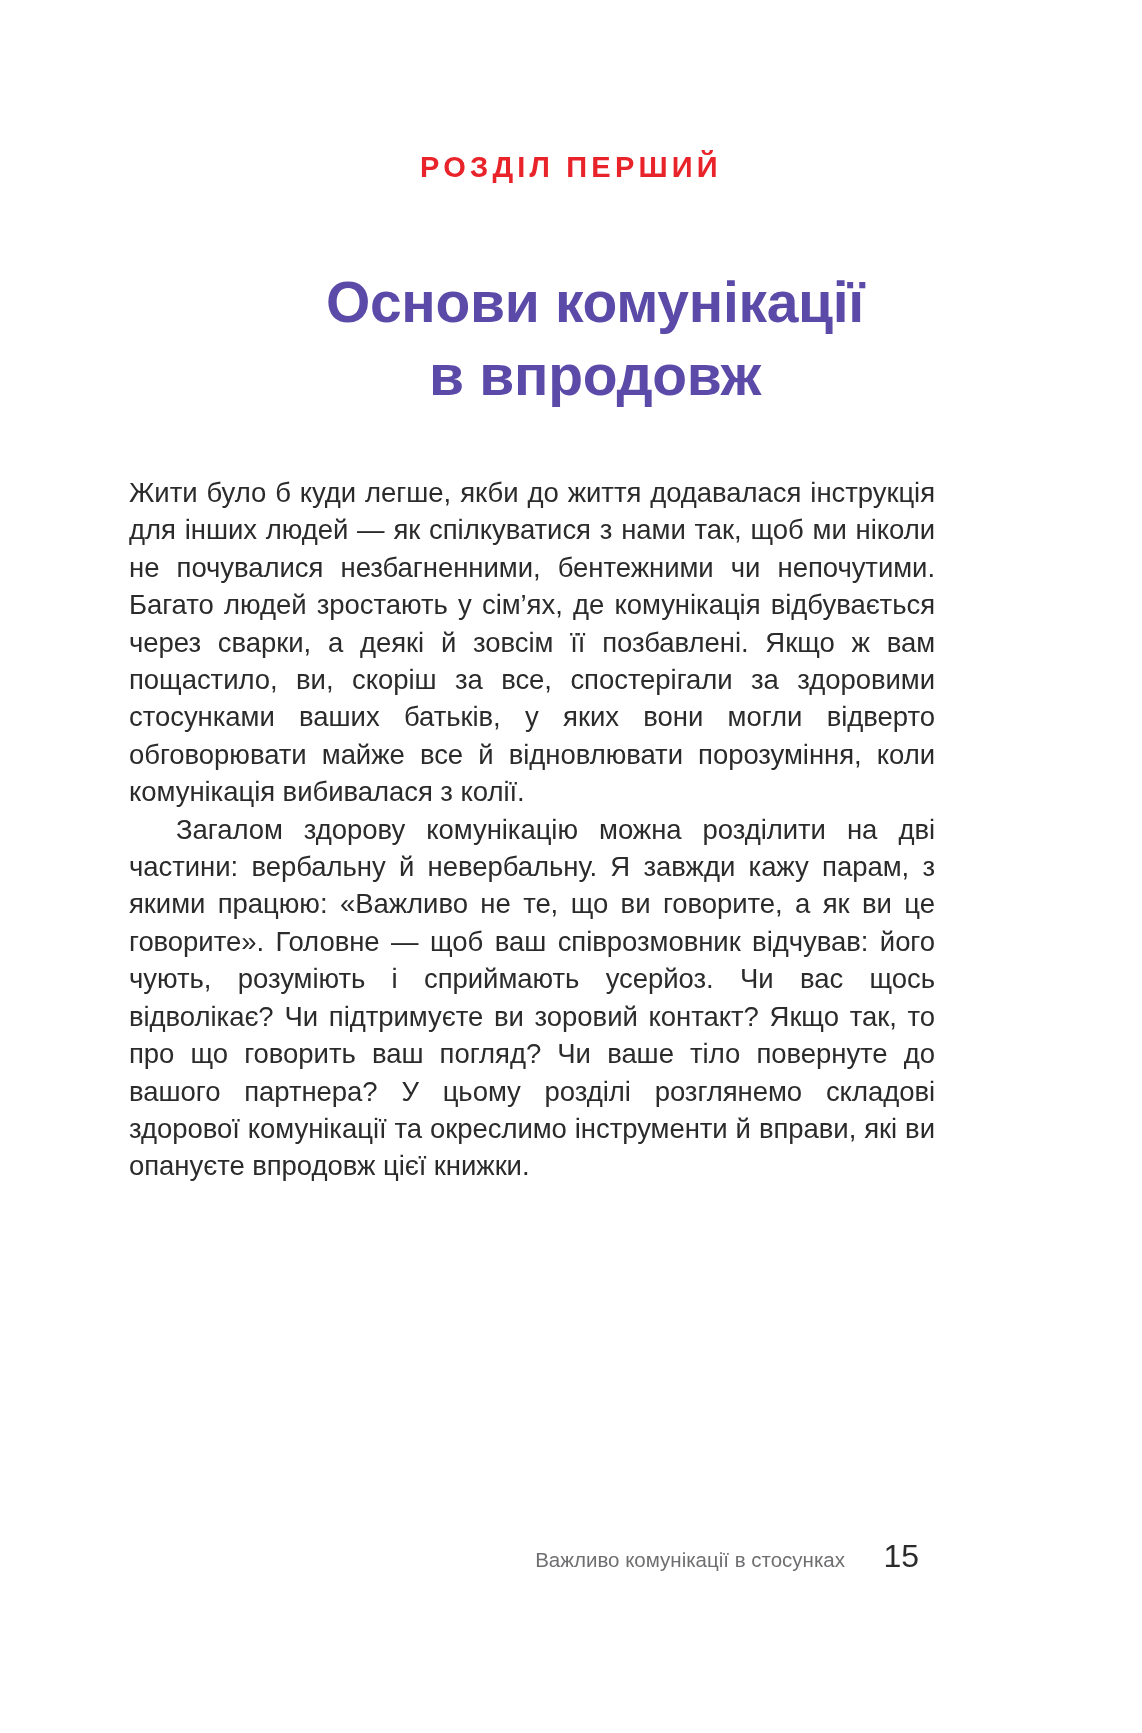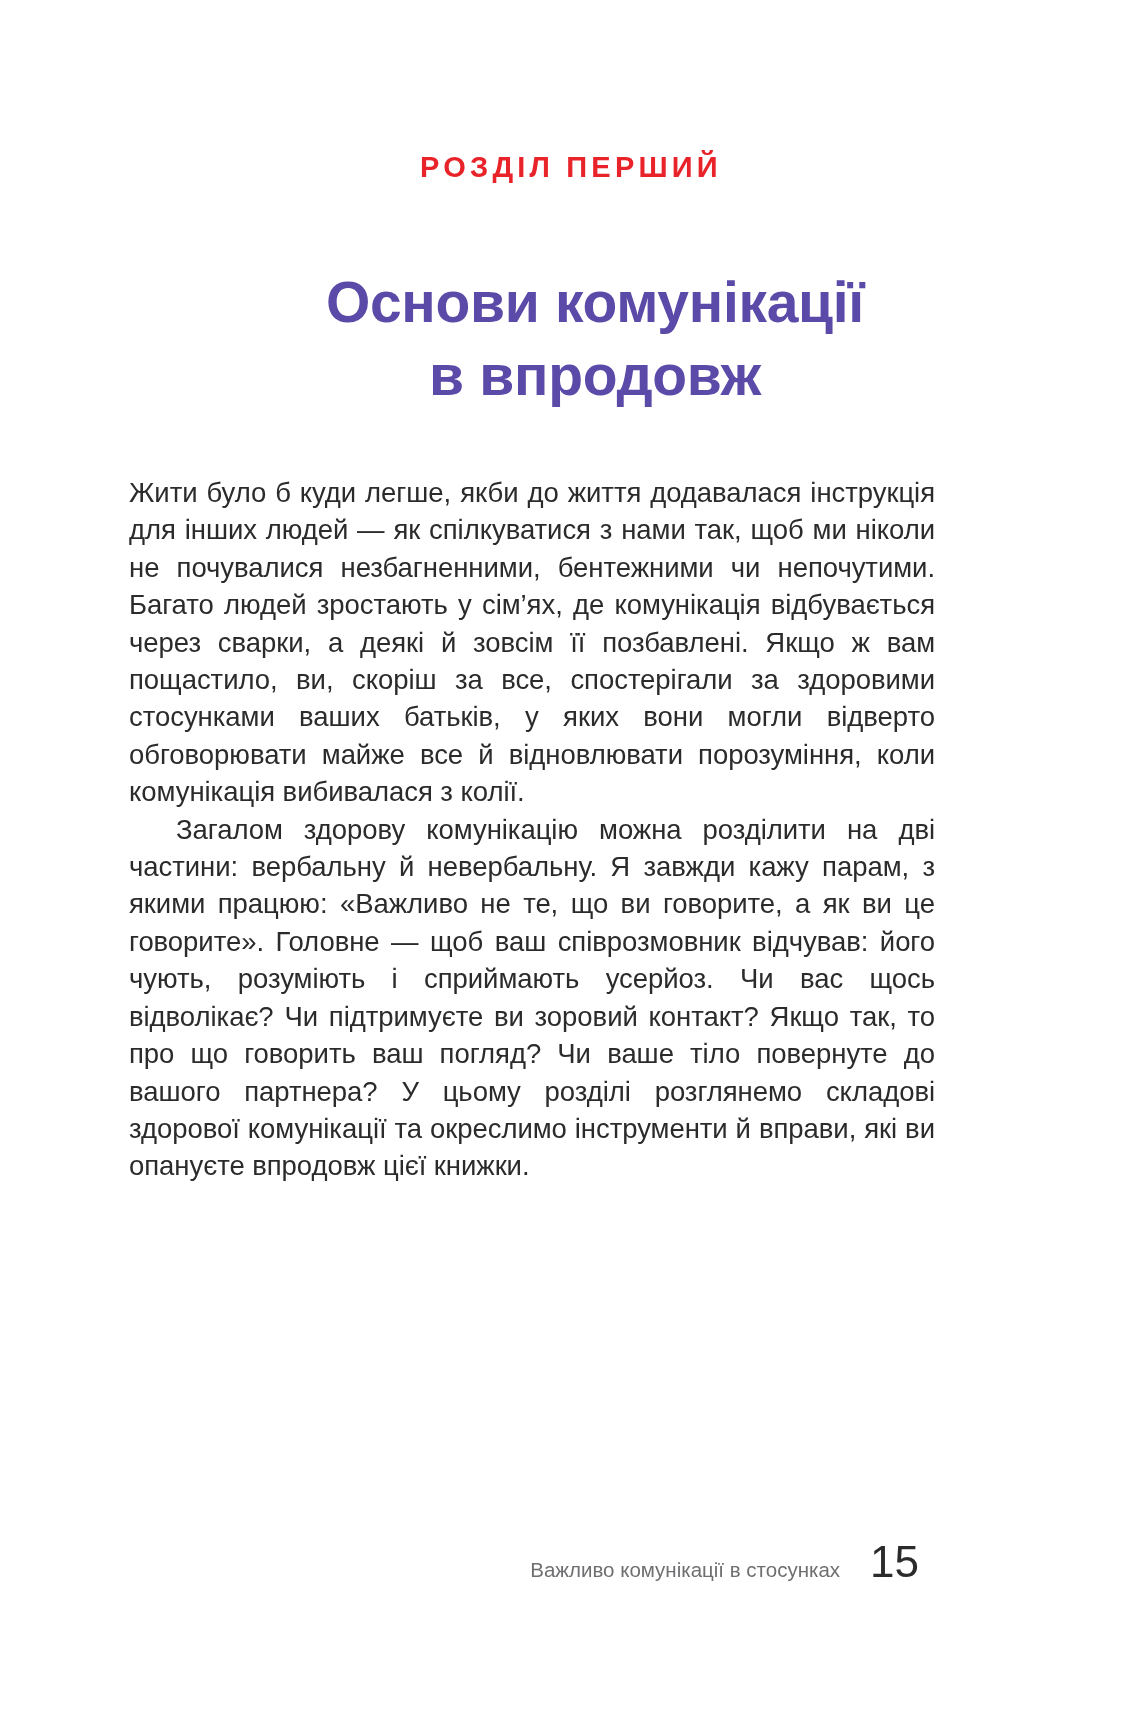--- a/index.html
+++ b/index.html
@@ -86,21 +86,21 @@
     justify-content: flex-end;
   }
   .running-head {
     color: #6f6f72;
     font-size: 20.5px;
     line-height: 1;
     letter-spacing: 0px;
   }
   .page-number {
     color: #2b2b2b;
-    font-size: 44px;
+    font-size: 32px;
     font-weight: 400;
     line-height: 1;
     margin-left: 30px;
     min-width: 44px;
     text-align: right;
   }
 </style>
 </head>
 <body>
 

